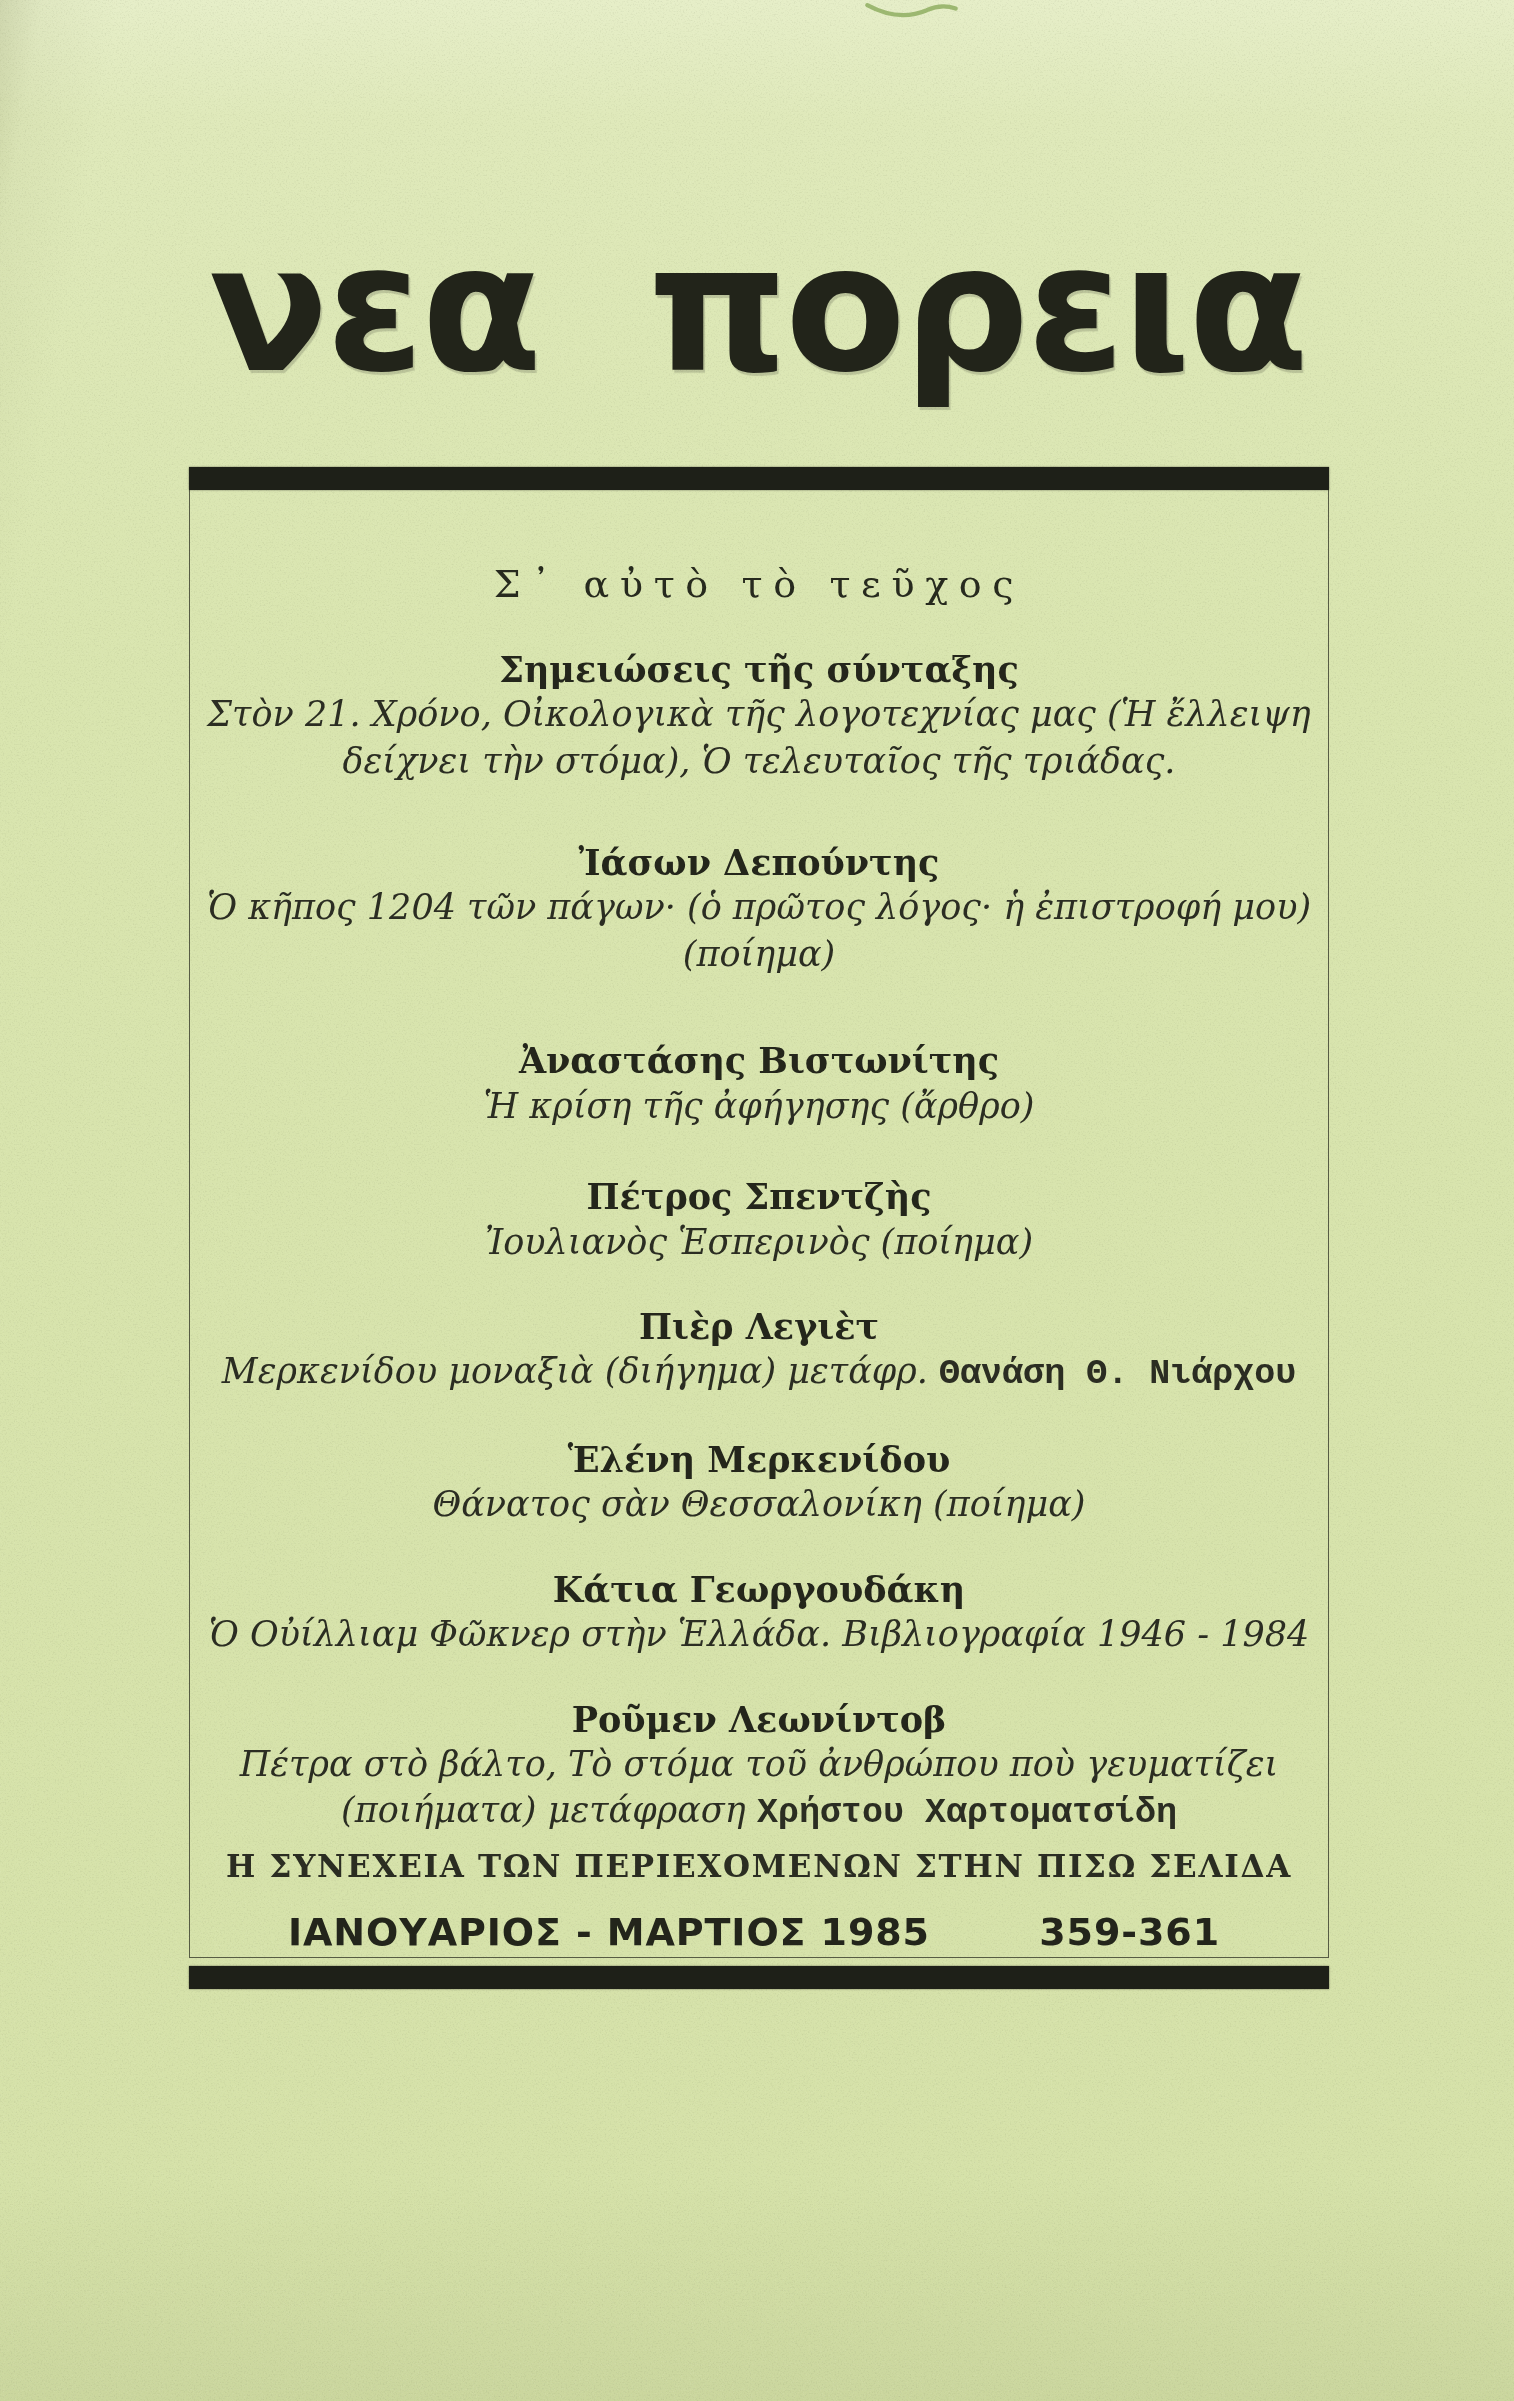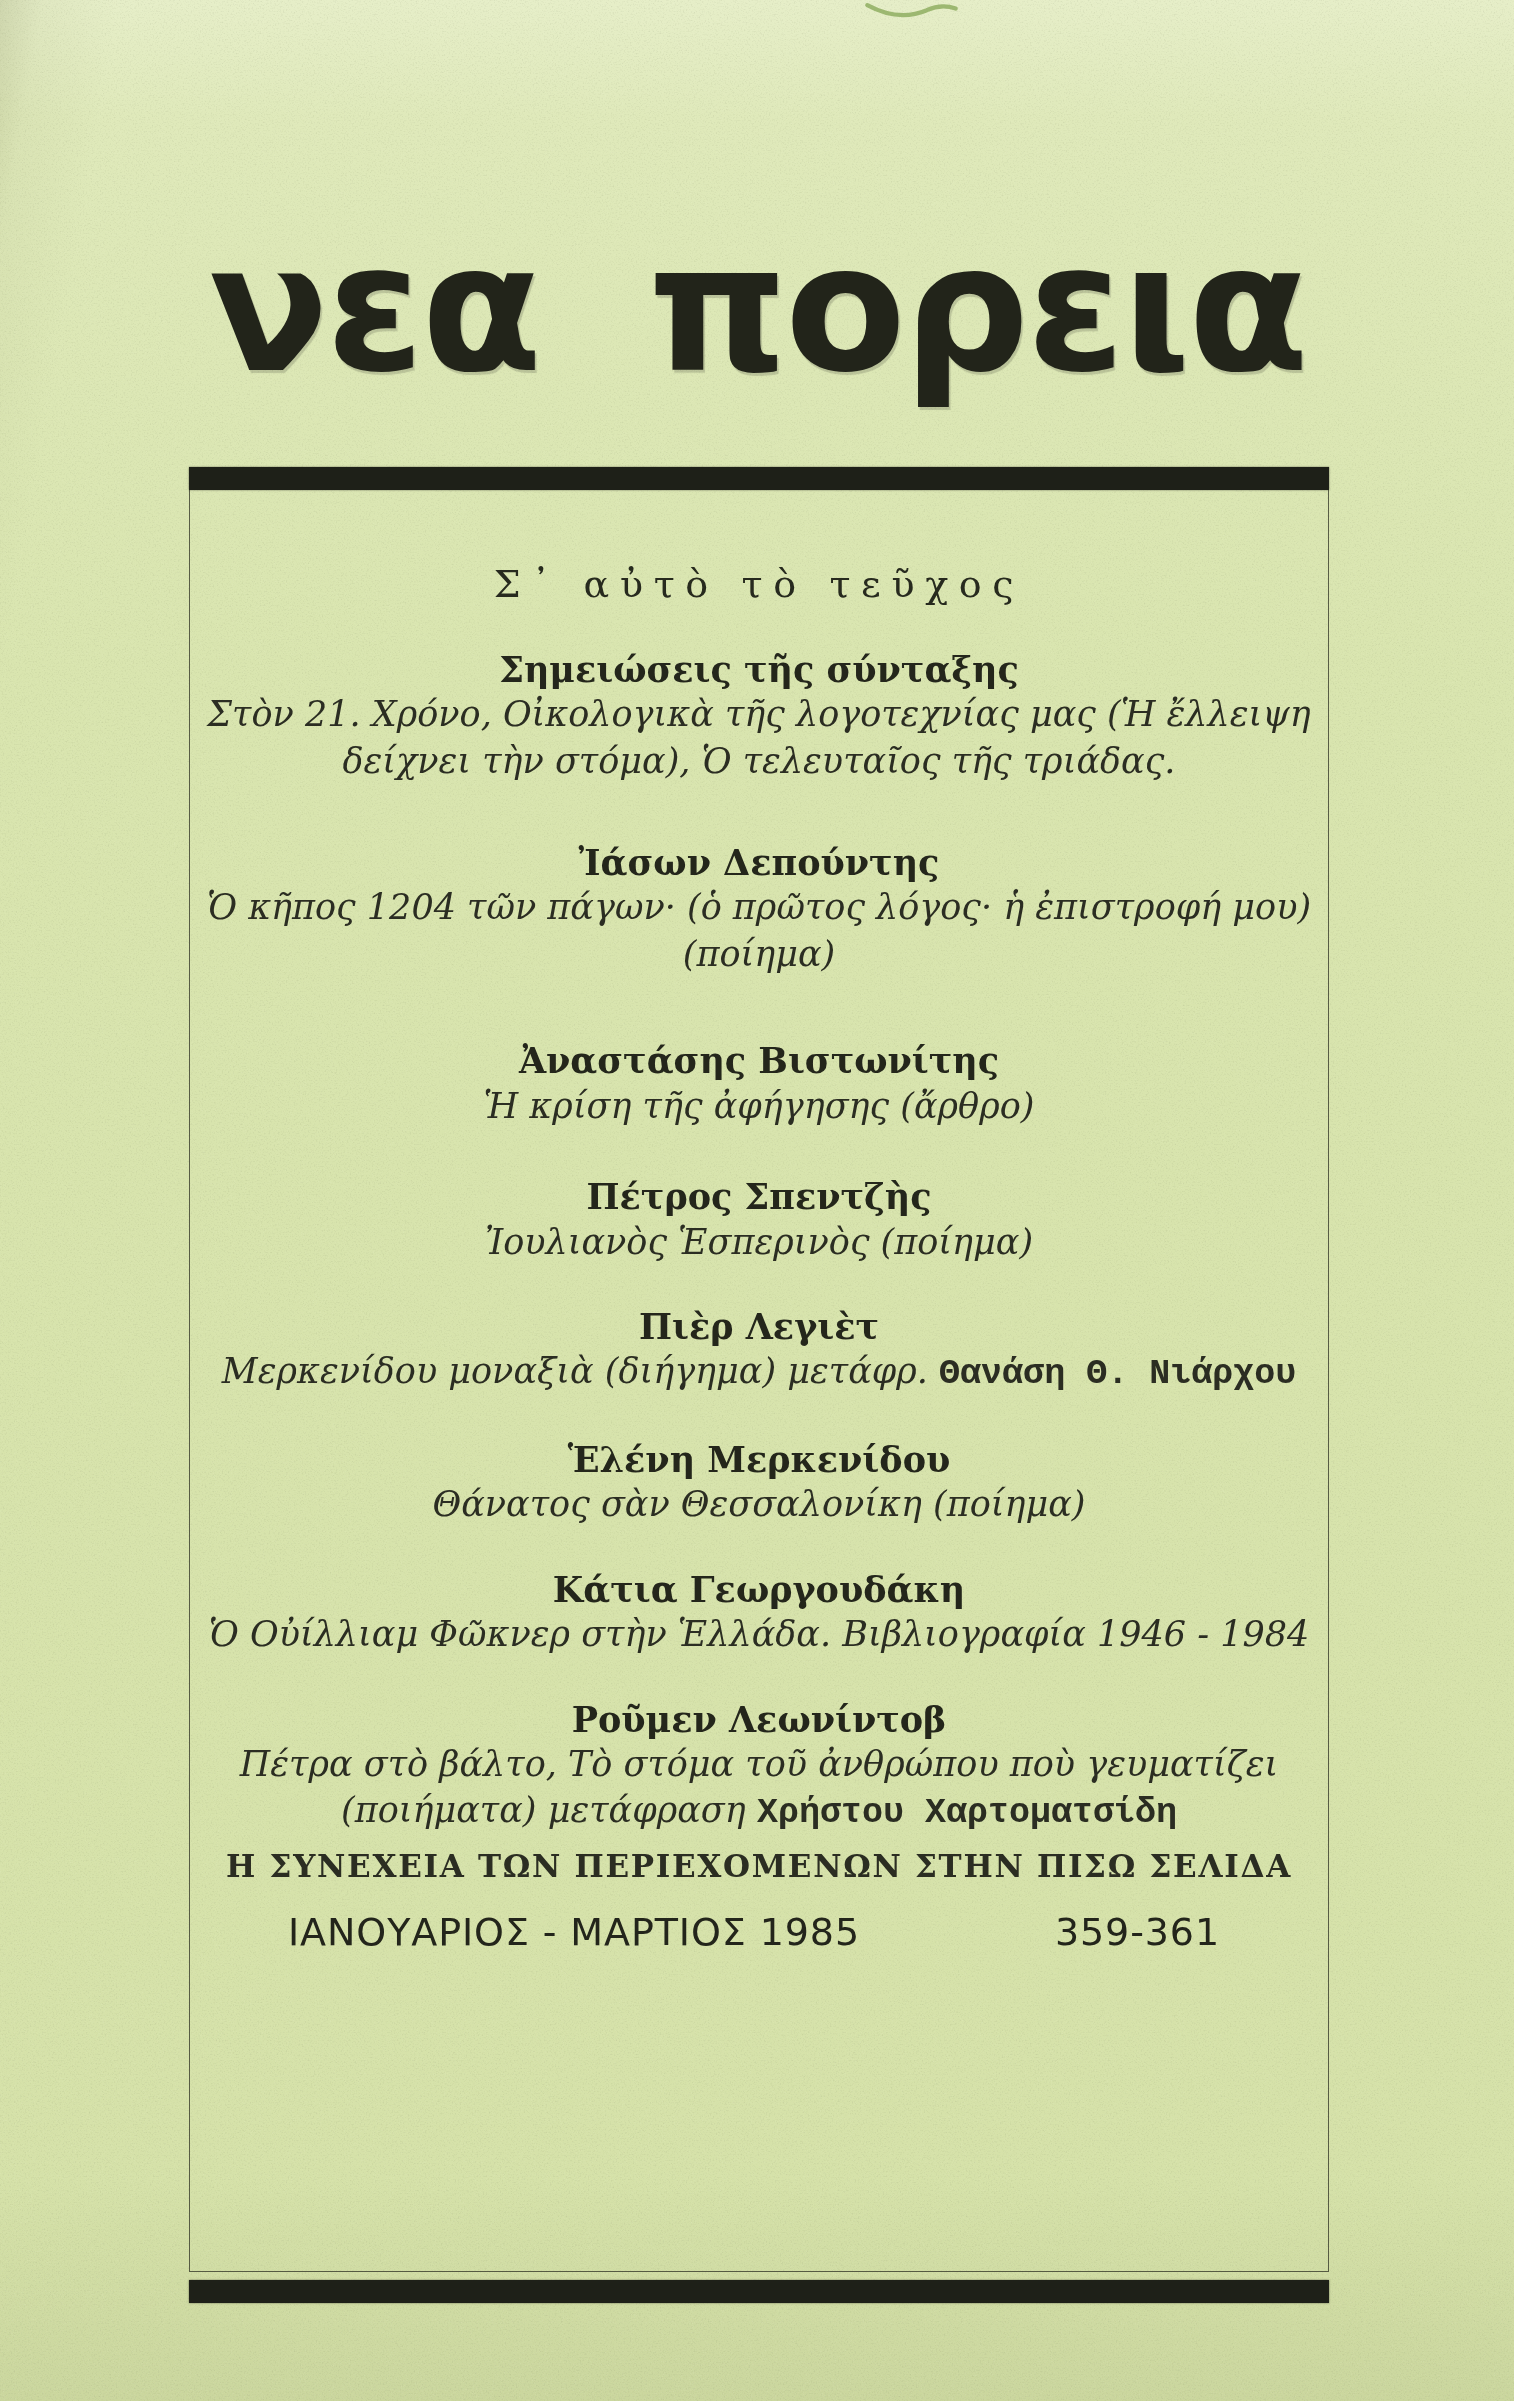--- a/index.html
+++ b/index.html
@@ -29,21 +29,21 @@
     word-spacing:50px;
     color:#22241a;
     text-shadow:1.7px 2.6px 0.9px rgba(34,36,26,0.18);
   }
 
   .cover-box{position:absolute;left:189px;top:467px;width:1140px;}
   .bar{height:23px;background:#1e2018;box-shadow:0 0 1.7px rgba(30,32,24,.6);}
   .bar-bottom{margin-top:7.7px;}
   .frame{
     box-sizing:border-box;
-    height:1782px;
+    height:1468px;
     border-left:1.7px solid rgba(44,47,33,0.75);
     border-right:1.7px solid rgba(44,47,33,0.75);
     border-bottom:1.7px solid rgba(44,47,33,0.75);
     padding-top:72px;
     text-align:center;
   }
 
   .issue-heading{
     font-size:38px;
     line-height:1.2;
@@ -80,21 +80,21 @@
     font-weight:bold;
   }
 
   .footer-row{
     margin-top:24px;
     display:flex;
     justify-content:space-between;
     align-items:baseline;
     padding:0 108px 0 98px;
     font-family:"DejaVu Sans","Liberation Sans",sans-serif;
-    font-weight:400;
+    font-weight:700;
     font-size:38px;
     letter-spacing:0.9px;
     color:#23251b;
     text-align:left;
   }
 </style>
 </head>
 <body>
 
 <div class="page" style="color: rgb(42, 44, 33);">

